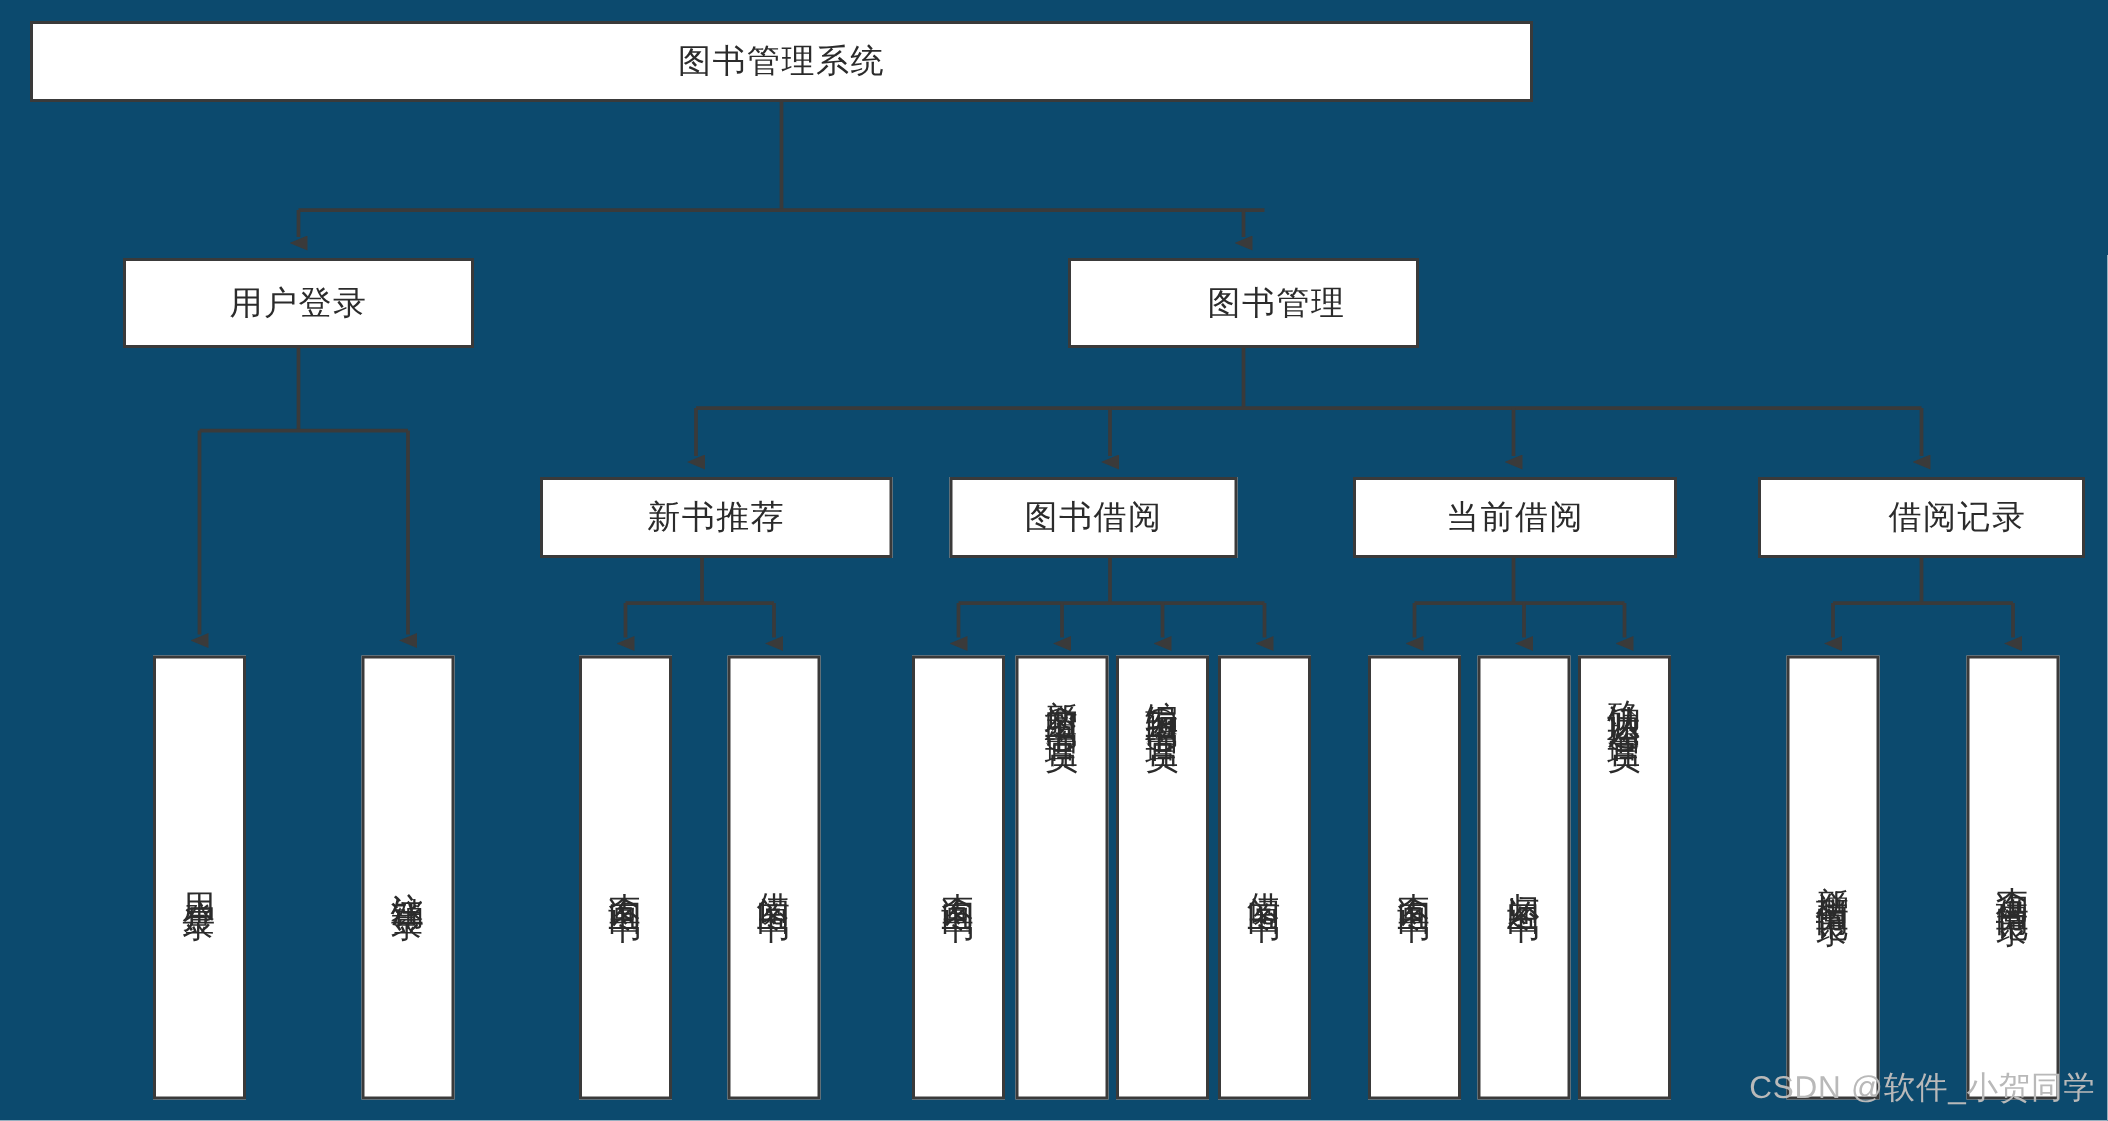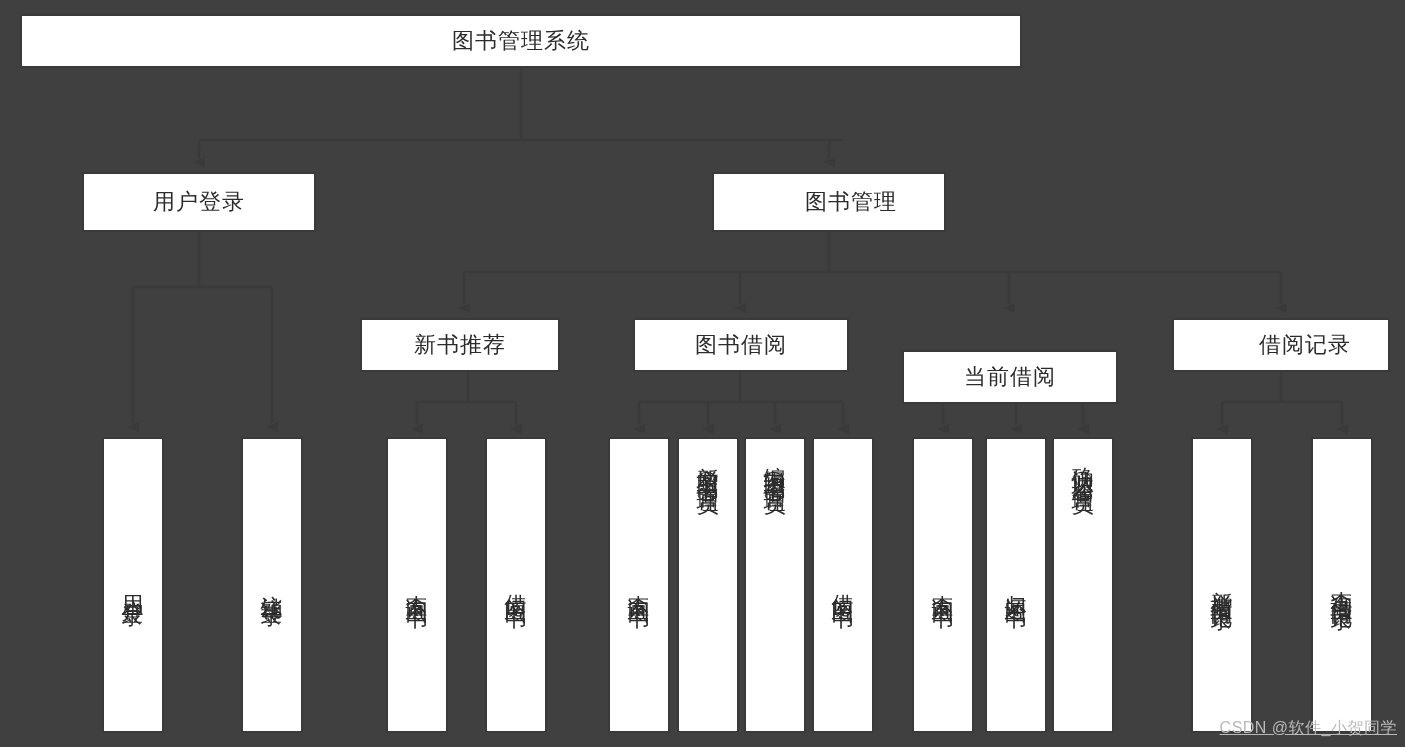--- a/index.html
+++ b/index.html
@@ -7,21 +7,21 @@
     padding: 0;
     background: #ffffff;
   }
   body {
     font-family: "Liberation Sans", "DejaVu Sans", sans-serif;
   }
   #canvas {
     position: relative;
     width: 1405px;
     height: 747px;
-    background: #404040;
+    background: #0c4a6e;
     overflow: hidden;
   }
   svg.edges {
     position: absolute;
     left: 0;
     top: 0;
     width: 1405px;
     height: 747px;
     pointer-events: none;
   }
@@ -53,25 +53,24 @@
     white-space: nowrap;
   }
   .node.vert.midstart {
     align-items: center;
     padding-top: 0;
   }
   .watermark {
     position: absolute;
     right: 8px;
     bottom: 8px;
-    font-size: 16px;
+    font-size: 21px;
     color: #b9b9b9;
     letter-spacing: 0.5px;
     white-space: nowrap;
-    text-decoration: underline;
   }
 </style>
 </head>
 <body>
 
 <div id="canvas">
 
   <svg class="edges" viewBox="0 0 1405 747" xmlns="http://www.w3.org/2000/svg">
     <defs>
       <marker id="arrow" markerWidth="10" markerHeight="12" refX="1" refY="6" orient="auto" markerUnits="userSpaceOnUse">
@@ -126,27 +125,27 @@
     <span>图书管理系统</span>
   </div>
 
   <div class="node horiz" style="left: 82px; top: 172px; width: 234px; height: 60px;">
     <span>用户登录</span>
   </div>
   <div class="node horiz" style="left: 712px; top: 172px; width: 234px; height: 60px; padding-left: 44px;">
     <span>图书管理</span>
   </div>
 
-  <div class="node horiz" style="left: 360px; top: 318px; width: 200px; height: 54px;">
+  <div class="node horiz" style="left: 360px; top: 318px; width: 235px; height: 54px;">
     <span>新书推荐</span>
   </div>
-  <div class="node horiz" style="left: 633px; top: 318px; width: 216px; height: 54px;">
+  <div class="node horiz" style="left: 633px; top: 318px; width: 192px; height: 54px;">
     <span>图书借阅</span>
   </div>
-  <div class="node horiz" style="left: 902px; top: 318px; width: 216px; height: 54px; margin-top: 32px;">
+  <div class="node horiz" style="left: 902px; top: 318px; width: 216px; height: 54px;">
     <span>当前借阅</span>
   </div>
   <div class="node horiz" style="left: 1172px; top: 318px; width: 218px; height: 54px; padding-left: 48px;">
     <span>借阅记录</span>
   </div>
 
   <div class="node vert midstart" style="left: 102px; top: 437px; width: 62px; height: 296px;">
     <span class="vlabel">用户登录</span>
   </div>
   <div class="node vert midstart" style="left: 241px; top: 437px; width: 62px; height: 296px;">

